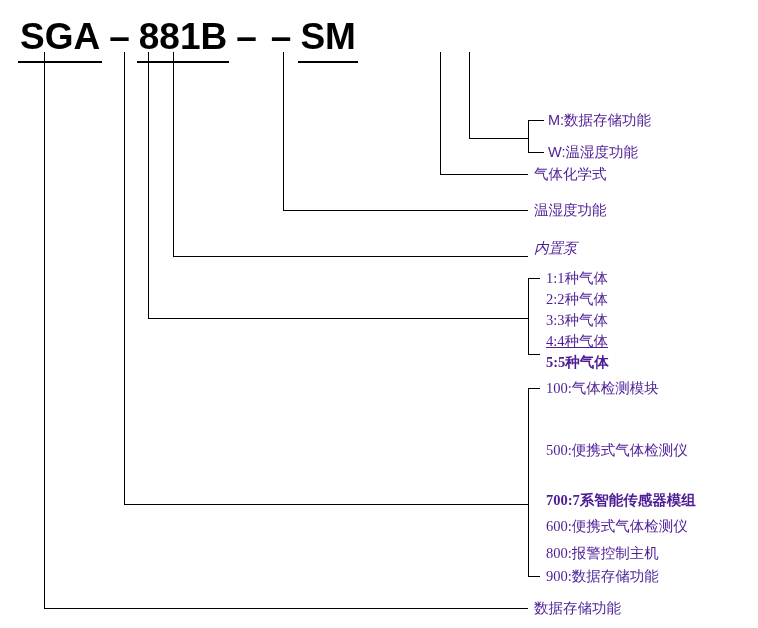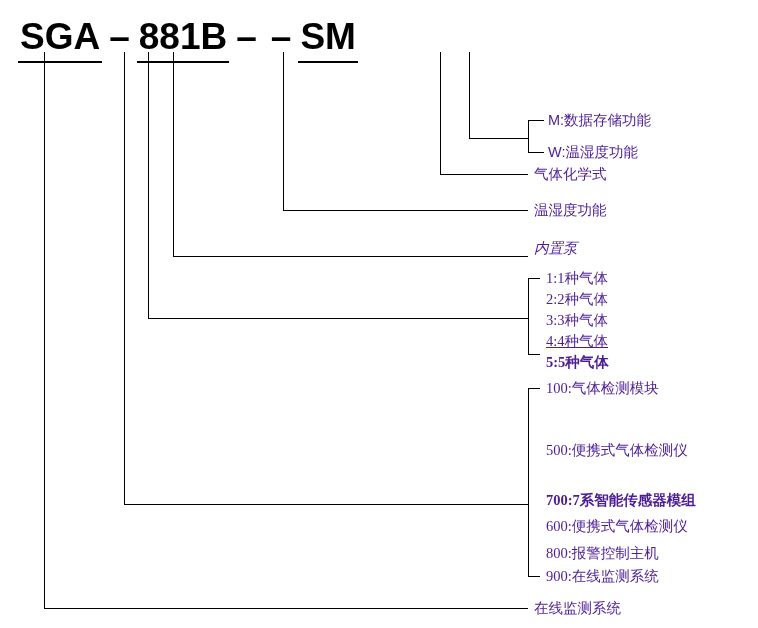--- a/index.html
+++ b/index.html
@@ -121,17 +121,17 @@
 
   <div class="v-line" style="left:528px; top:388px; height:188px;"></div>
   <div class="h-line" style="left:528px; top:388px; width:12px;"></div>
   <div class="h-line" style="left:528px; top:576px; width:12px;"></div>
 
   <div class="label" style="left:546px; top:380px;text-align:right;">100:气体检测模块</div>
   <div class="label" style="left:546px; top:442px;">500:便携式气体检测仪</div>
   <div class="label" style="left:546px; top:473px;margin-top:45px;">600:便携式气体检测仪</div>
   <div class="label" style="left:546px; top:492px;font-weight:bold;">700:7系智能传感器模组</div>
   <div class="label" style="left:546px; top:545px;">800:报警控制主机</div>
-  <div class="label" style="left:546px; top:568px;">900:在线监测系统</div>
+  <div class="label" style="left:546px; top:568px;">900:数据存储功能</div>
 
-  <div class="label" style="left:534px; top:600px;">在线监测系统</div>
+  <div class="label" style="left:534px; top:600px;">数据存储功能</div>
 
 </div>
 
 </body></html>

